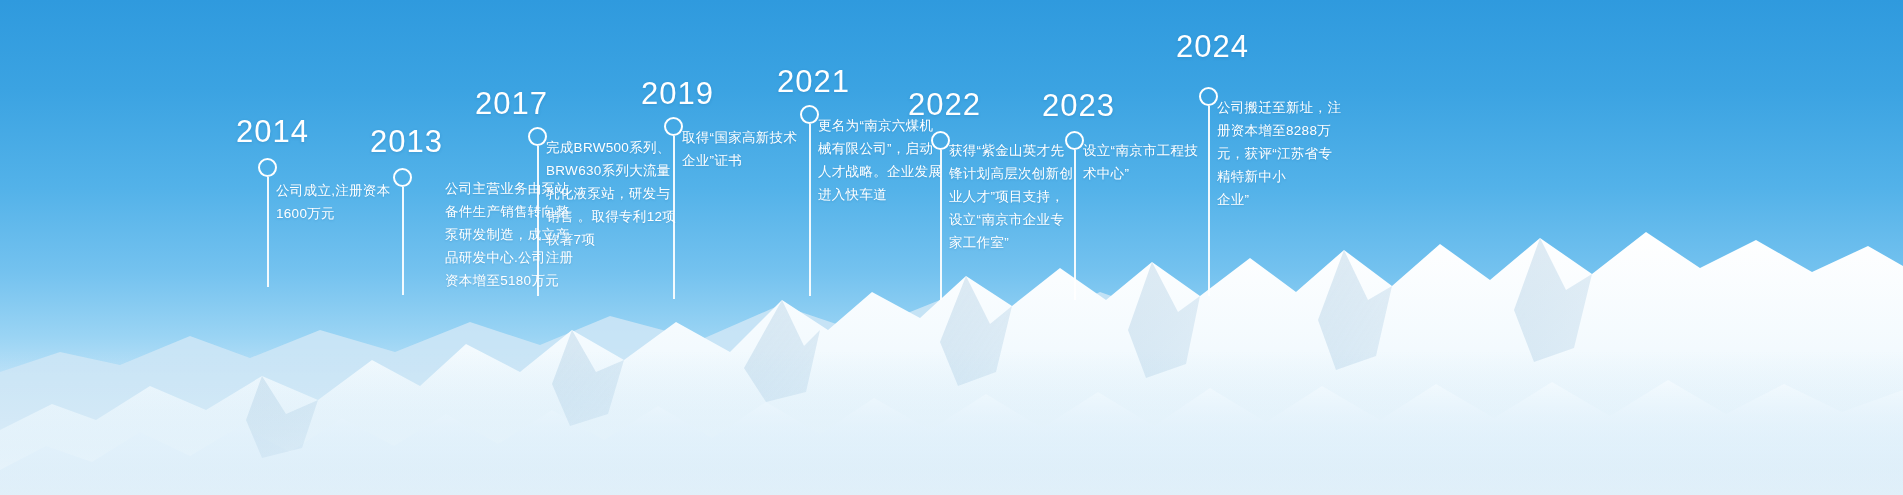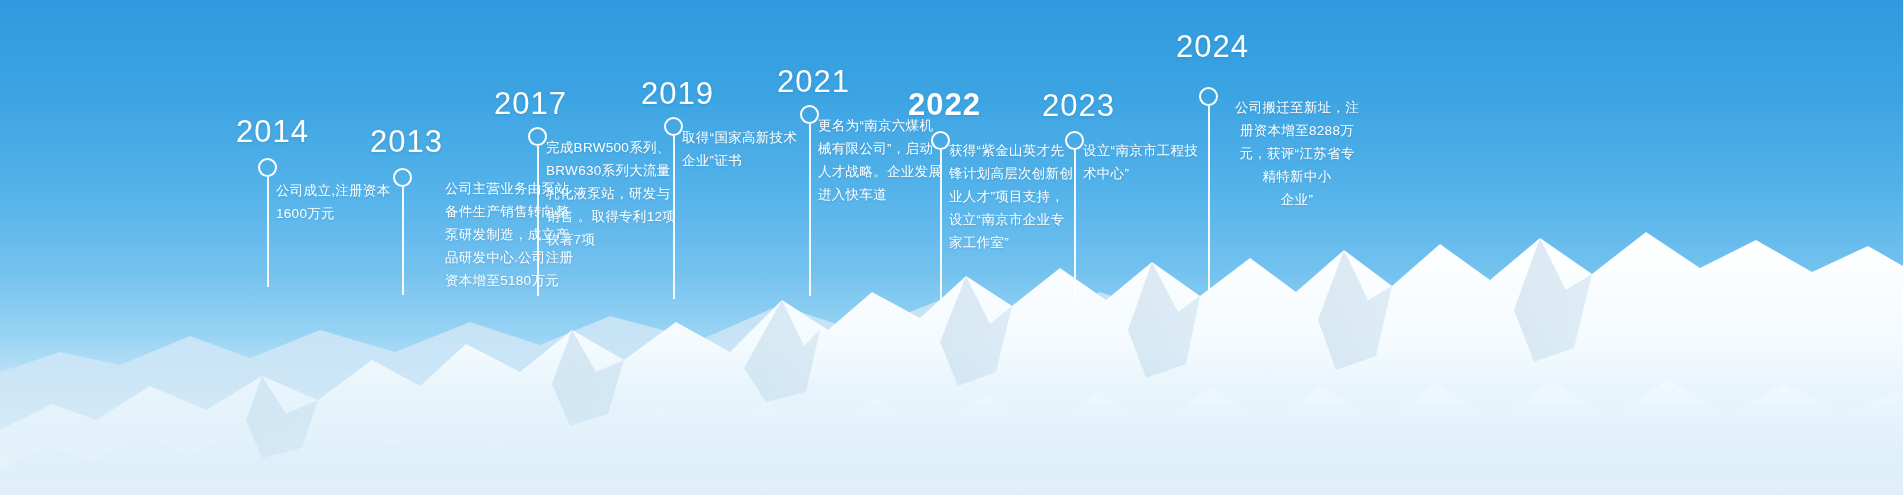--- a/index.html
+++ b/index.html
@@ -141,21 +141,21 @@
         <div class="tl-year" style="left: 370px; top: 124px;">2013</div>
         <div class="tl-dot" style="left: 393px; top: 168px;"></div>
         <div class="tl-stem" style="left: 401.5px; top: 187px; height: 108px;"></div>
         <div class="tl-desc" style="left: 411px; top: 177px; width: 160px; margin-left: 34px;">公司主营业务由泵站
 备件生产销售转向整
 泵研发制造，成立产
 品研发中心.公司注册
 资本增至5180万元</div>
       </div>
       <div class="tl-item">
-        <div class="tl-year" style="left: 494px; top: 86px;">2017</div>
+        <div class="tl-year" style="left: 475px; top: 86px;">2017</div>
         <div class="tl-dot" style="left: 528px; top: 127px;"></div>
         <div class="tl-stem" style="left: 536.5px; top: 146px; height: 150px;"></div>
         <div class="tl-desc" style="left: 546px; top: 136px; width: 165px;">完成BRW500系列、
 BRW630系列大流量
 乳化液泵站，研发与
 销售 。取得专利12项
 软著7项</div>
       </div>
       <div class="tl-item">
         <div class="tl-year" style="left: 641px; top: 76px;">2019</div>
@@ -167,41 +167,41 @@
       <div class="tl-item">
         <div class="tl-year" style="left: 777px; top: 64px;">2021</div>
         <div class="tl-dot" style="left: 800px; top: 105px;"></div>
         <div class="tl-stem" style="left: 808.5px; top: 124px; height: 172px;"></div>
         <div class="tl-desc" style="left: 818px; top: 114px; width: 160px;">更名为“南京六煤机
 械有限公司”，启动
 人才战略。企业发展
 进入快车道</div>
       </div>
       <div class="tl-item">
-        <div class="tl-year" style="left: 908px; top: 87px; font-weight: bold;">2022</div>
+        <div class="tl-year" style="left: 908px; top: 87px;">2022</div>
         <div class="tl-dot" style="left: 931px; top: 131px;"></div>
         <div class="tl-stem" style="left: 939.5px; top: 150px; height: 150px;"></div>
         <div class="tl-desc" style="left: 949px; top: 139px; width: 160px;">获得“紫金山英才先
 锋计划高层次创新创
 业人才”项目支持，
 设立“南京市企业专
 家工作室”</div>
       </div>
       <div class="tl-item">
         <div class="tl-year" style="left: 1042px; top: 88px;">2023</div>
         <div class="tl-dot" style="left: 1065px; top: 131px;"></div>
         <div class="tl-stem" style="left: 1073.5px; top: 150px; height: 150px;"></div>
         <div class="tl-desc" style="left: 1083px; top: 139px; width: 160px;">设立“南京市工程技
 术中心”</div>
       </div>
       <div class="tl-item">
         <div class="tl-year" style="left: 1176px; top: 29px;">2024</div>
         <div class="tl-dot" style="left: 1199px; top: 87px;"></div>
         <div class="tl-stem" style="left: 1207.5px; top: 106px; height: 190px;"></div>
-        <div class="tl-desc" style="left: 1217px; top: 96px; width: 160px; text-align: center;">公司搬迁至新址，注
+        <div class="tl-desc" style="left: 1217px; top: 96px; width: 160px;">公司搬迁至新址，注
 册资本增至8288万
 元，获评“江苏省专
 精特新中小
 企业”</div>
       </div>
     </div>
 
 </div>
 
 </body></html>

